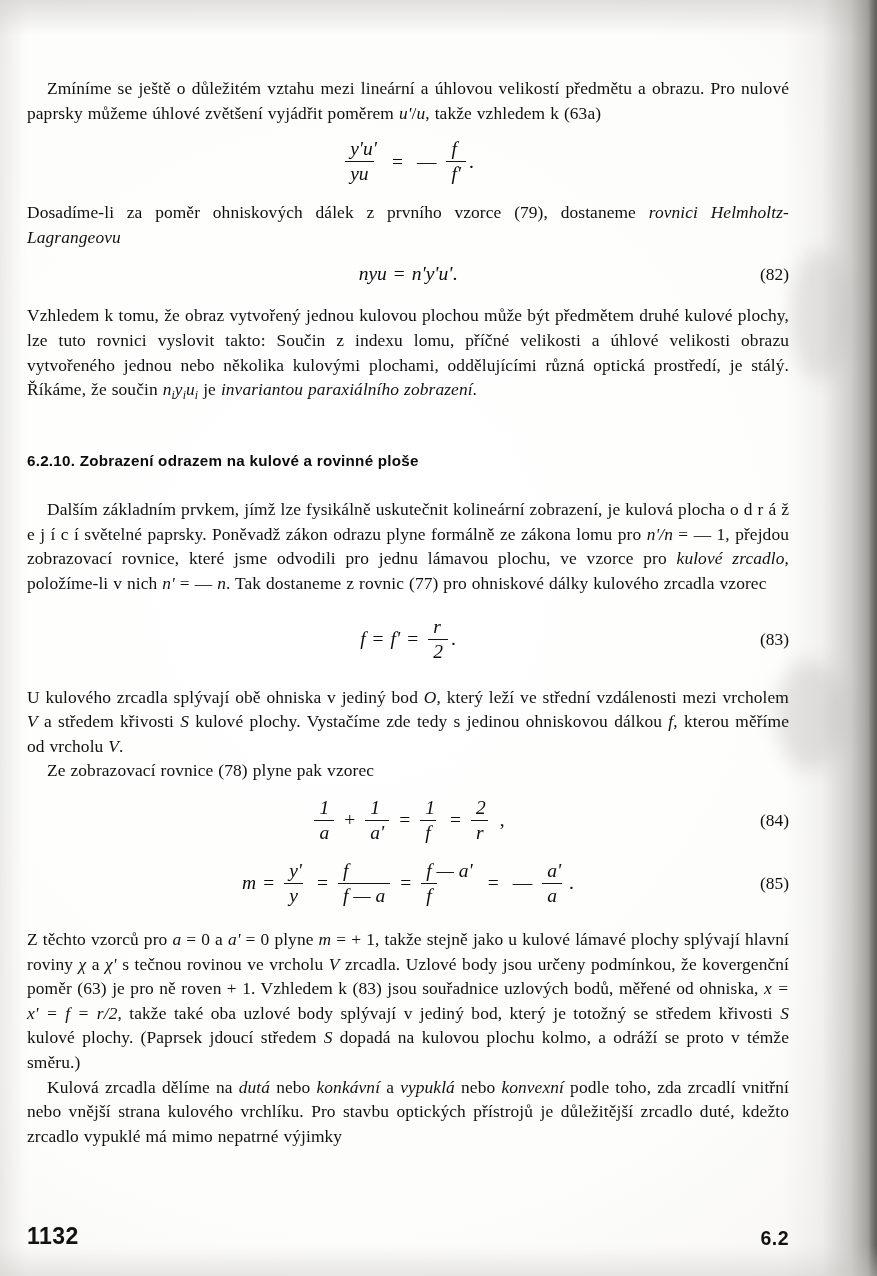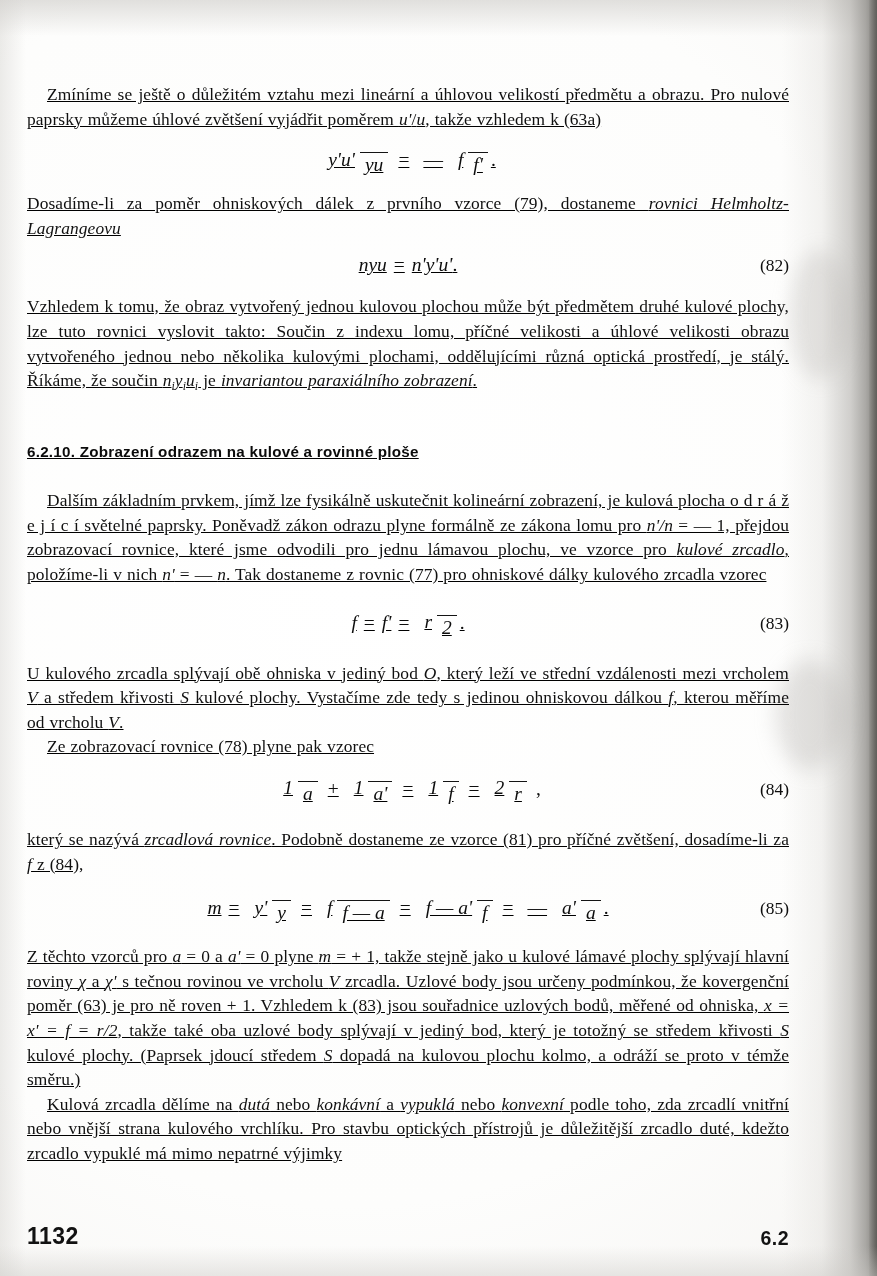--- a/index.html
+++ b/index.html
@@ -61,23 +61,22 @@
   }
   .scan-blotch {
     position: absolute;
     border-radius: 50%;
     pointer-events: none;
   }
 
   .content {
     position: absolute;
     left: 27px;
-    top: 10px;
+    top: 4px;
     width: 762px;
-    text-decoration: underline;
   }
 
   p.body {
     margin: 0;
     font-size: 17.4px;
     line-height: 24.6px;
     text-align: justify;
     color: #101010;
     letter-spacing: 0.1px;
     word-spacing: 0.5px;
@@ -103,27 +102,27 @@
     right: 0;
     top: 50%;
     transform: translateY(-50%);
     font-style: normal;
     font-size: 17.4px;
     font-family: "Liberation Serif", serif;
     text-align: right;
   }
   .frac {
     display: inline-flex;
-    flex-direction: row;
-    align-items: center;
+    flex-direction: column;
+    align-items: flex-start;
     vertical-align: middle;
     margin: 0 3px;
   }
   .frac .num { padding: 0 5px 1px 5px; }
-  .frac .den { padding: 1px 5px 0 5px; border-top: 1.6px solid #141414; margin-top: 8px; }
+  .frac .den { padding: 1px 5px 0 5px; border-top: 1.6px solid #141414; }
   .op { font-style: normal; margin: 0 7px; }
   .opn { font-style: normal; }
   sub.ix { font-style: italic; font-size: 0.68em; }
 
   .heading {
     margin: 0;
     font-family: "Liberation Sans", "DejaVu Sans", sans-serif;
     font-weight: bold;
     font-size: 15.2px;
     letter-spacing: 0.25px;
@@ -235,21 +234,20 @@
         <span class="op">=</span>
         <span class="frac">
           <span class="num">2</span>
           <span class="den">r</span>
         </span>
         <span class="opn" style="margin-left:6px;">,</span>
       </div>
       <span class="eqnum">(84)</span>
     </div>
 
-    <p class="body" style="margin-top:22px;"><span>který se nazývá </span><span class="it">zrcadlová rovnice</span><span>. Podobně dostaneme ze vzorce (81) pro příčné zvětšení, dosadíme-li za </span><span class="it">f</span><span> z (84),</span></p>
 
     <div class="eqblock" style="margin-top:16px;">
       <div class="eqrow">
         <span>m</span>
         <span class="op">=</span>
         <span class="frac">
           <span class="num">y'</span>
           <span class="den">y</span>
         </span>
         <span class="op">=</span>

